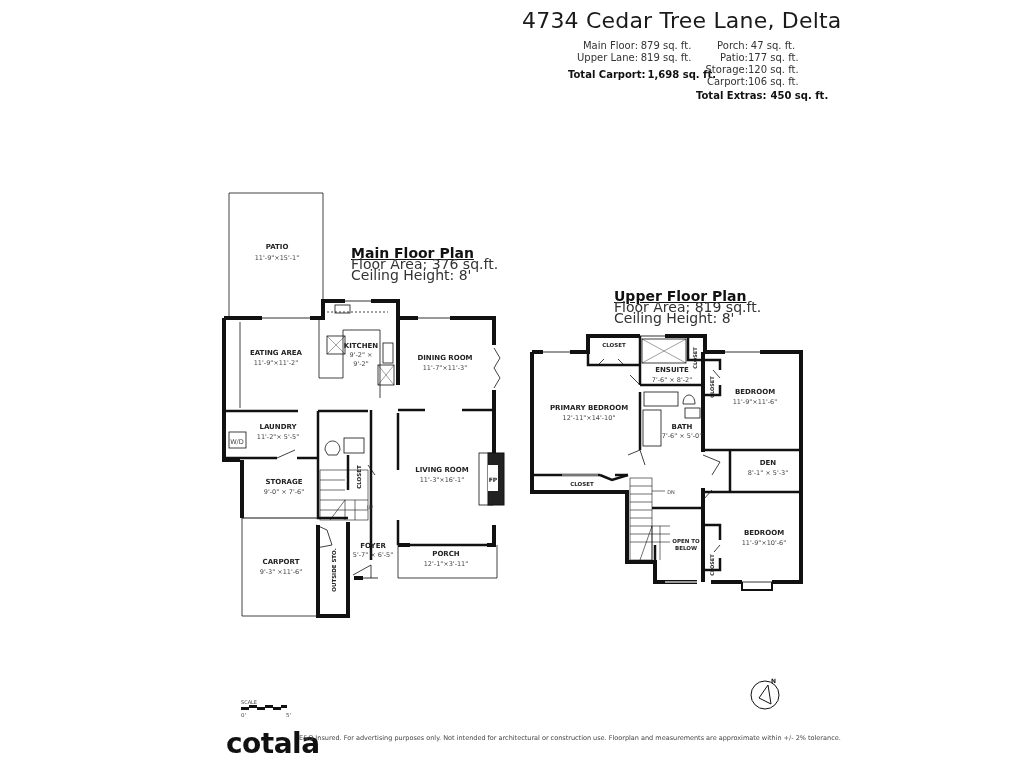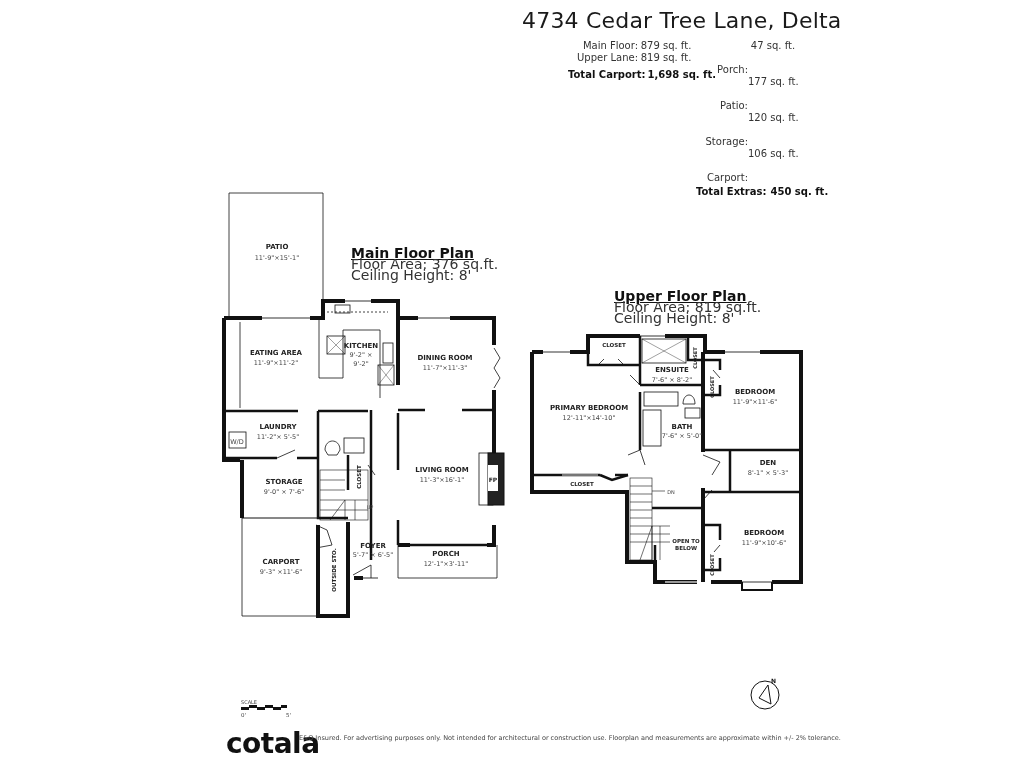--- a/index.html
+++ b/index.html
@@ -7,21 +7,21 @@
     .title { position: absolute; left: 522px; top: 8px; font-size: 22px; font-weight: normal; letter-spacing: 0.2px; white-space: nowrap; font-family: "DejaVu Sans", sans-serif; }
     .areas { position: absolute; top: 40px; font-size: 10px; color: #333; line-height: 12px; }
     .areas .row { display: flex; white-space: nowrap; }
     .areas .lbl { display: inline-block; text-align: right; }
     .areas .val { display: inline-block; text-align: center; }
     .areas .total { font-weight: bold; color: #111; margin-top: 2px; }
     .col1 { left: 568px; }
     .col1 .lbl { width: 70px; }
     .col1 .val { width: 56px; }
     .col2 { left: 696px; }
-    .col2 .lbl { width: 52px; margin-top: 24px; }
+    .col2 .lbl { width: 52px; }
     .col2 .val { width: 50px; }
     .plan { position: absolute; left: 0; top: 0; }
     .plan text { font-family: "DejaVu Sans", sans-serif; }
     .rl { font-size: 7px; font-weight: bold; fill: #222; text-anchor: middle; }
     .rd { font-size: 6.5px; fill: #444; text-anchor: middle; }
     .ph { position: absolute; font-size: 14px; color: #333; line-height: 11px; white-space: nowrap; }
     .ph .h { font-weight: bold; text-decoration: underline; color: #111; }
     .footer-logo { position: absolute; left: 226px; top: 727px; font-size: 28px; font-weight: bold; letter-spacing: -0.5px; color: #111; }
     .footer-text { position: absolute; left: 299px; top: 734px; font-size: 6.5px; color: #444; white-space: nowrap; }
     .scale-lbl { position: absolute; left: 241px; top: 699px; font-size: 5px; color: #444; }

